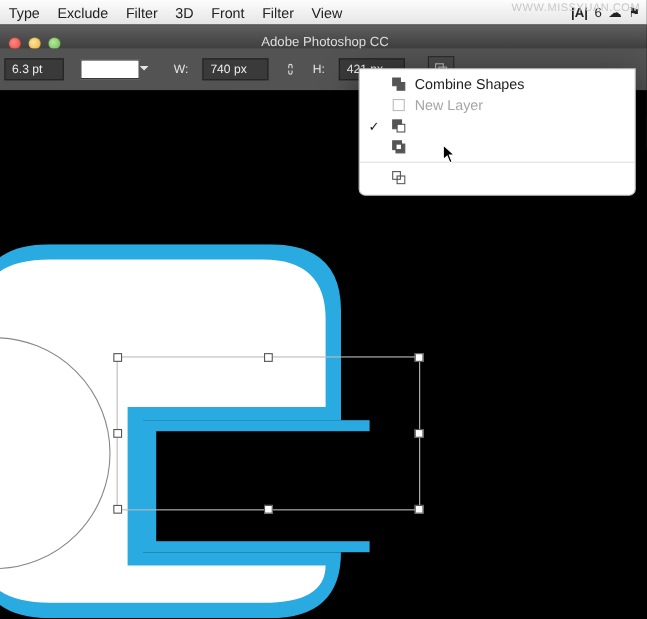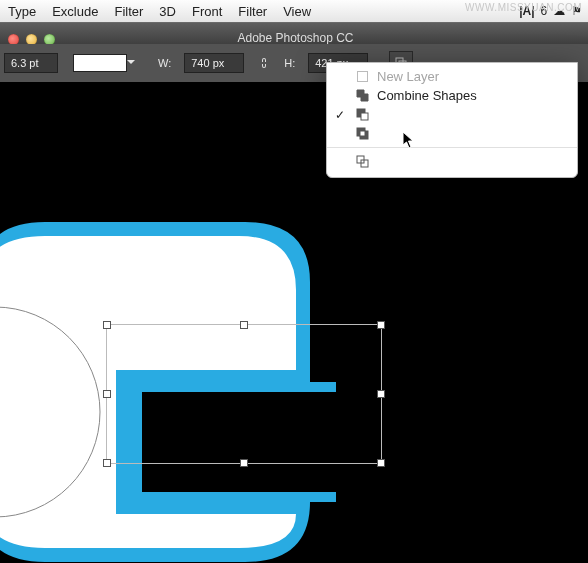--- a/index.html
+++ b/index.html
@@ -122,37 +122,37 @@
     <div class="h" style="right:-4px;top:-4px"></div>
     <div class="h" style="left:-4px;top:65px"></div>
     <div class="h" style="right:-4px;top:65px"></div>
     <div class="h" style="left:-4px;bottom:-4px"></div>
     <div class="h" style="left:133px;bottom:-4px"></div>
     <div class="h" style="right:-4px;bottom:-4px"></div>
   </div>
 </div>
 
 <div class="context">
+  <div class="hitem">
+    <span class="chk"></span>
+    <span class="ic">
+        <svg width="13" height="13" viewBox="0 0 13 13">
+          <path d="M1 1h7v4h4v7H5V8H1z" fill="#555"></path>
+        </svg>
+      </span>
+    <span>Combine Shapes</span>
+  </div>
   <div class="hitem dim">
     <span class="chk"></span>
     <span class="ic">
         <svg width="13" height="13" viewBox="0 0 13 13">
           <rect x="1.5" y="1.5" width="10" height="10"></rect>
         </svg>
       </span>
     <span>New Layer</span>
-  </div>
-  <div class="hitem">
-    <span class="chk"></span>
-    <span class="ic">
-        <svg width="13" height="13" viewBox="0 0 13 13">
-          <path d="M1 1h7v4h4v7H5V8H1z" fill="#555"></path>
-        </svg>
-      </span>
-    <span>Combine Shapes</span>
   </div>
   <div class="hitem">
     <span class="chk">✓</span>
     <span class="ic">
         <svg width="13" height="13" viewBox="0 0 13 13">
           <rect x="1" y="1" width="8" height="8" fill="#555"></rect>
           <rect x="5" y="5" width="7" height="7" fill="#fff" stroke="#555"></rect>
         </svg>
       </span>
   </div>

